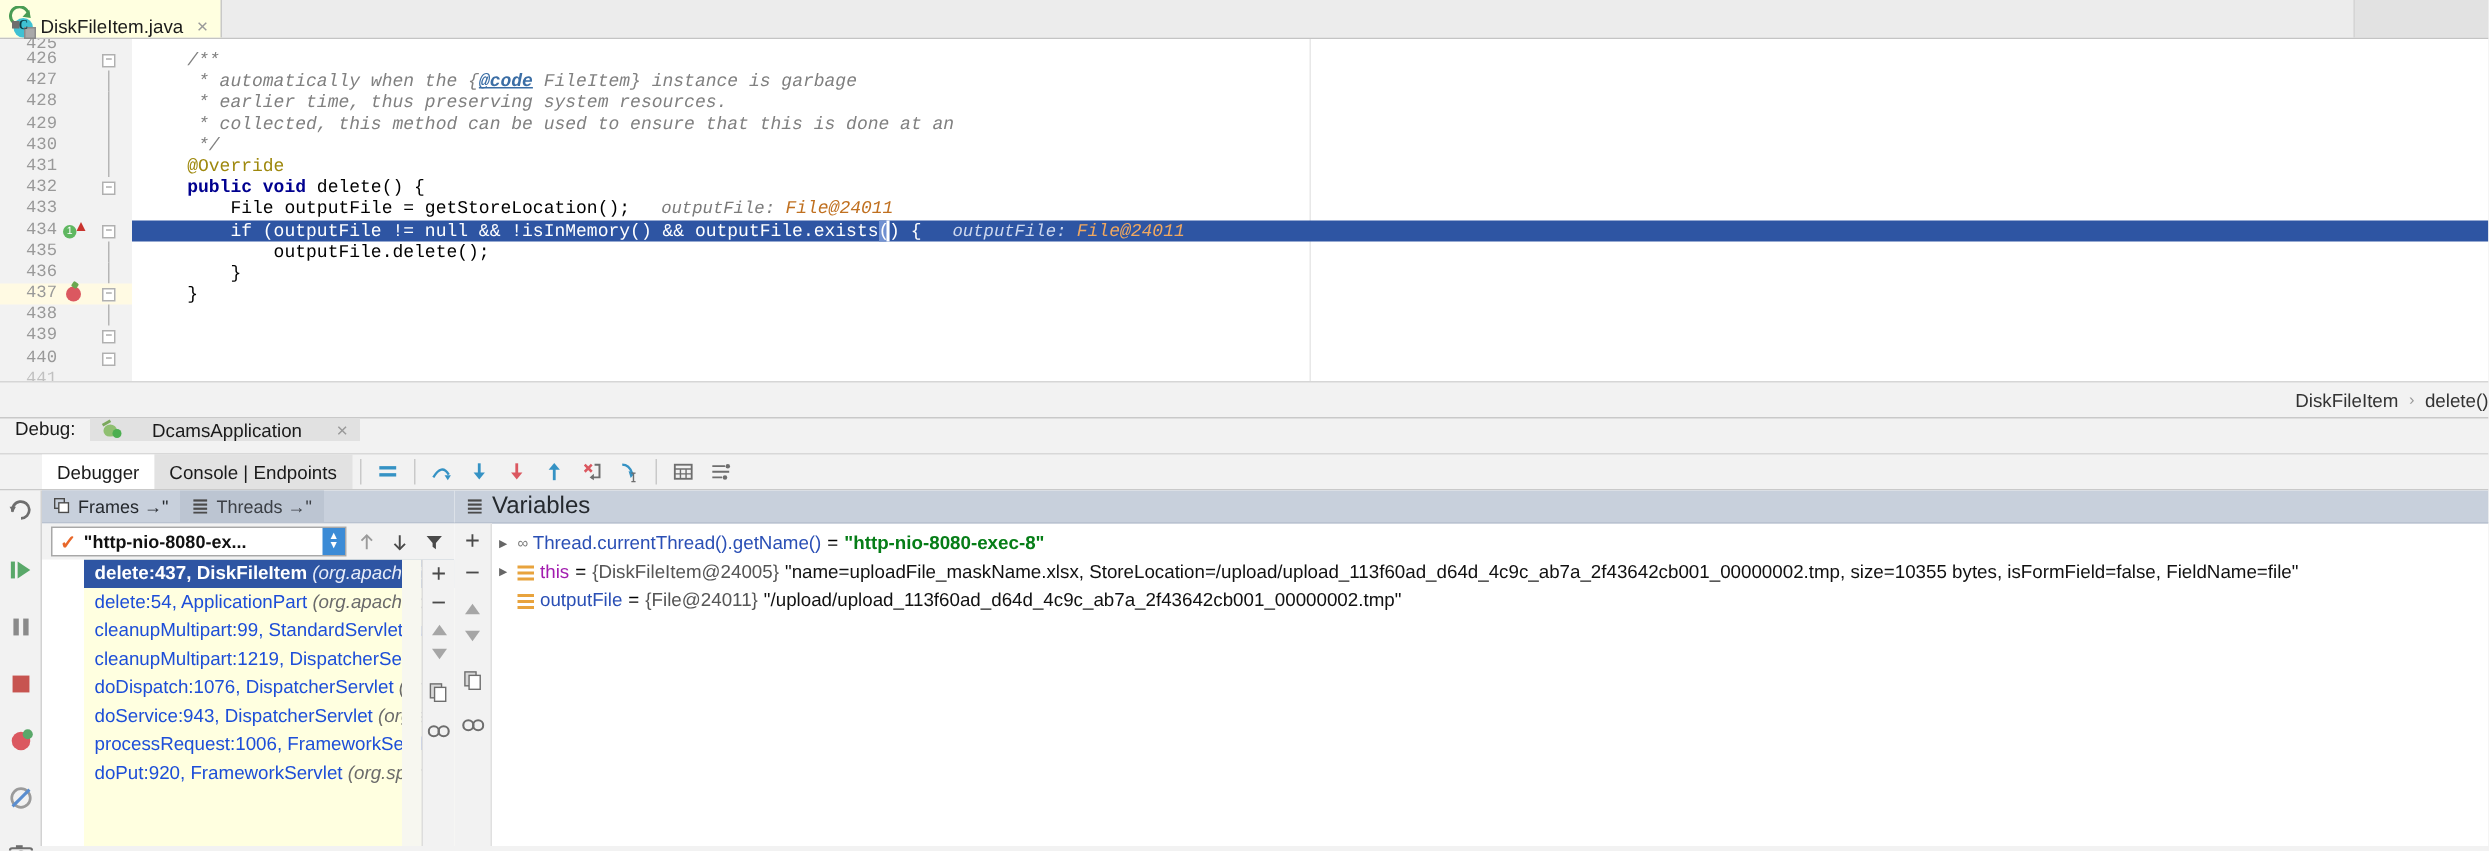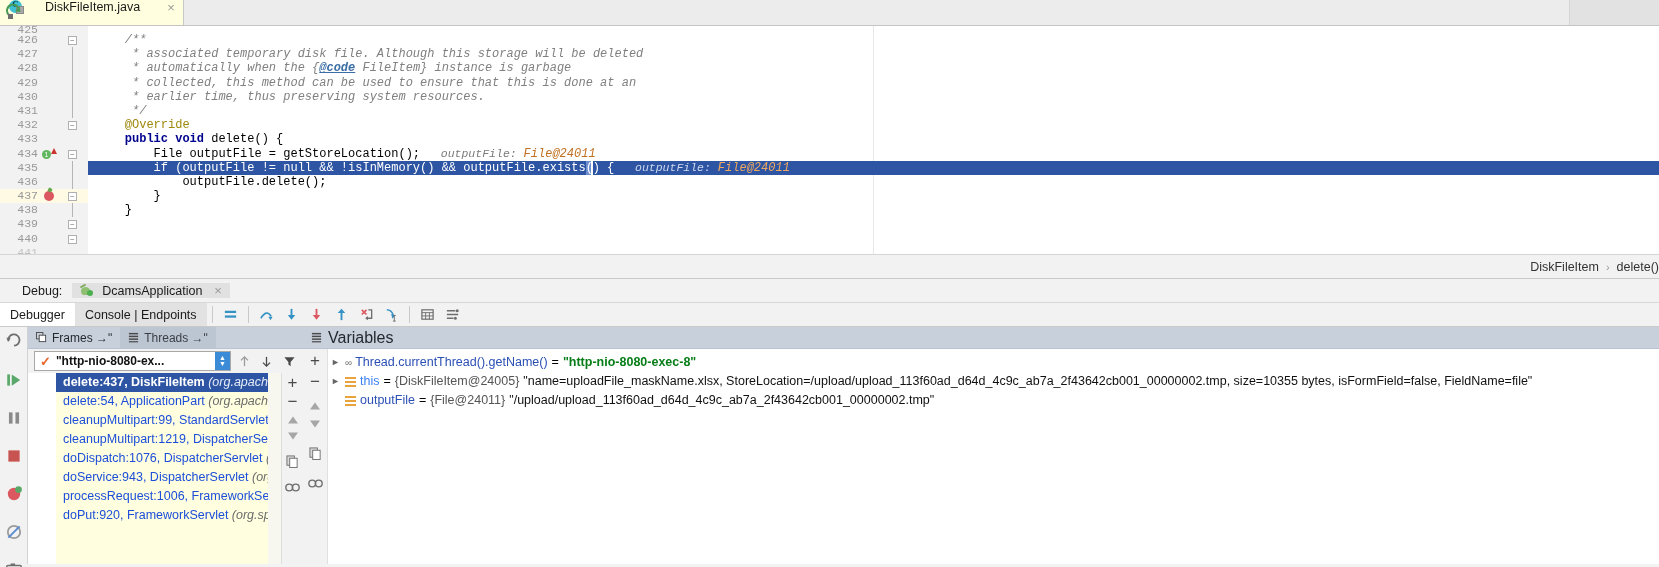--- a/index.html
+++ b/index.html
@@ -14,21 +14,21 @@
     position:relative;
   }
   
   #tabbar {
     height:26px; background:#ececec;
     border-bottom:1px solid #c4c4c4;
     display:flex; align-items:stretch;
     position:relative;
   }
   .etab {
-    display:flex; align-items:flex-start; gap:23px;
+    display:flex; align-items:flex-end; gap:5px;
     padding:0 8px 0 9px;
     background:#ffffe0;
     border-right:1px solid #c8c8c8;
     font-size:12.5px;
     color:#1a1a1a;
     max-width:230px;
   }
   .classicon {
     width:13px; height:13px; border-radius:50%;
     background:#3fc1d3; position:relative;
@@ -134,39 +134,39 @@
   
   #breadcrumb {
     height:24px; background:#f2f2f2; border-top:1px solid #d6d6d6;
     display:flex; align-items:center; padding-left:88px;
     font-size:12.5px; color:#333; gap:7px;justify-content:flex-end;
   }
   #breadcrumb .sep { color:#999; font-size:11px; }
   
   #dbgheader {
     height:24px; background:#f2f2f2; border-top:1px solid #c9c9c9;
-    display:flex; align-items:center; font-size:12.5px;padding-left:12px;
+    display:flex; align-items:flex-start; font-size:12.5px;
   }
   #dbgheader .lbl { display:flex;align-items:center;padding:0 10px;color:#1a1a1a;}
   .runtab {
-    display:flex; align-items:center; gap:8px; padding:0 8px;
+    display:flex; align-items:center; gap:19px; padding:0 8px;
     background:#e1e1e1; color:#1a1a1a;
   }
   .bugicon{ width:14px;height:12px; position:relative; display:inline-block;}
   .bugicon b{ position:absolute;left:1px;top:2px;width:9px;height:8px;
     background:#8fbf70; border-radius:50% 50% 45% 45%;}
   .bugicon i{ position:absolute;left:7px;top:5px;width:6px;height:6px;
     border-radius:50%;background:#4caf50;}
   .bugicon u{ position:absolute;left:0px;top:0px;width:6px;height:2px;
     background:#7ba85c; transform:rotate(-30deg);}
   
   #dbgtoolbar{
     height:25px; background:#f2f2f2; border-top:1px solid #d8d8d8;
     border-bottom:1px solid #c9c9c9;
-    display:flex; align-items:stretch; 
+    display:flex; align-items:stretch; padding-left:28px;
   }
   .rerunicon{
     position:absolute; left:6px; top:4px; width:17px; height:17px;
   }
   .dtab{
     display:flex;align-items:center;padding:0 10px;font-size:12.5px;
     color:#1a1a1a;
   }
   .dtab.sel{ background:#fff; }
   .dtab.unsel{ background:#e2e2e2; }
@@ -240,21 +240,21 @@
     background:#f2f2f2; border-right:1px solid #e0e0e0;
     display:flex;flex-direction:column;align-items:center;padding-top:4px;gap:8px;
   }
   .varlist{ position:absolute; left:25px; right:0; top:22px; bottom:0; }
   .varrow{
     height:19px; line-height:19px; white-space:nowrap;
     font-size:12.5px; padding-left:2px; display:flex;align-items:center;gap:4px;
   }
   .tri{ color:#666; font-size:9px; width:11px; text-align:center; flex:none;}
   .vname{ color:#2a4fb5; }
-  .vname.green{ color:#3b82f6; }
+  .vname.green{ color:#a21caf; }
   .veq{ color:#000; }
   .vstr{ color:#067d17; font-weight:bold; }
   .vobj{ color:#555; }
   .vplain{ color:#111; }
   .fieldico{
     width:11px;height:11px;flex:none;position:relative;display:inline-block;
   }
   .fieldico b,.fieldico i,.fieldico u{
     position:absolute;left:0;width:11px;height:2px;background:#e8a33d;display:block;
   }
@@ -347,24 +347,23 @@
       <span class="gfold">−</span>
     </div>
     <div class="gline" style="opacity:.55;">
       <span class="gnum">441</span>
     </div>
   </div>
 
   <div id="codearea">
     <div class="cline" style="height:7px;"></div>
     <div class="cline"><span class="cmt">    /**</span></div>
-    <div class="cline"><span class="cmt">     * associated temporary disk file. Although this storage will be deleted</span></div>
     <div class="cline"><span class="cmt"><span>     * automatically when the {</span><span class="tagref">@code</span><span> FileItem} instance is garbage</span></span></div>
+    <div class="cline"><span class="cmt">     * earlier time, thus preserving system resources.</span></div>
     <div class="cline"><span class="cmt">     * collected, this method can be used to ensure that this is done at an</span></div>
-    <div class="cline"><span class="cmt">     * earlier time, thus preserving system resources.</span></div>
     <div class="cline"><span class="cmt">     */</span></div>
     <div class="cline"><span class="anno">    @Override</span></div>
     <div class="cline"><span class="kw">    public void </span><span class="plain">delete() {</span></div>
     <div class="cline"><span class="plain">        File outputFile = getStoreLocation();</span><span class="hint">   outputFile: </span><span class="hintval">File@24011</span></div>
     <div class="cline hl"><span>        if (outputFile != null &amp;&amp; !isInMemory() &amp;&amp; outputFile.exists</span><span class="caretbox">(</span><span>) {</span><span class="hint">   outputFile: </span><span class="hintval">File@24011</span></div>
     <div class="cline"><span class="plain">            outputFile.delete();</span></div>
     <div class="cline"><span class="plain">        }</span></div>
     <div class="cline"><span class="plain">    }</span></div>
   </div>
 </div>

